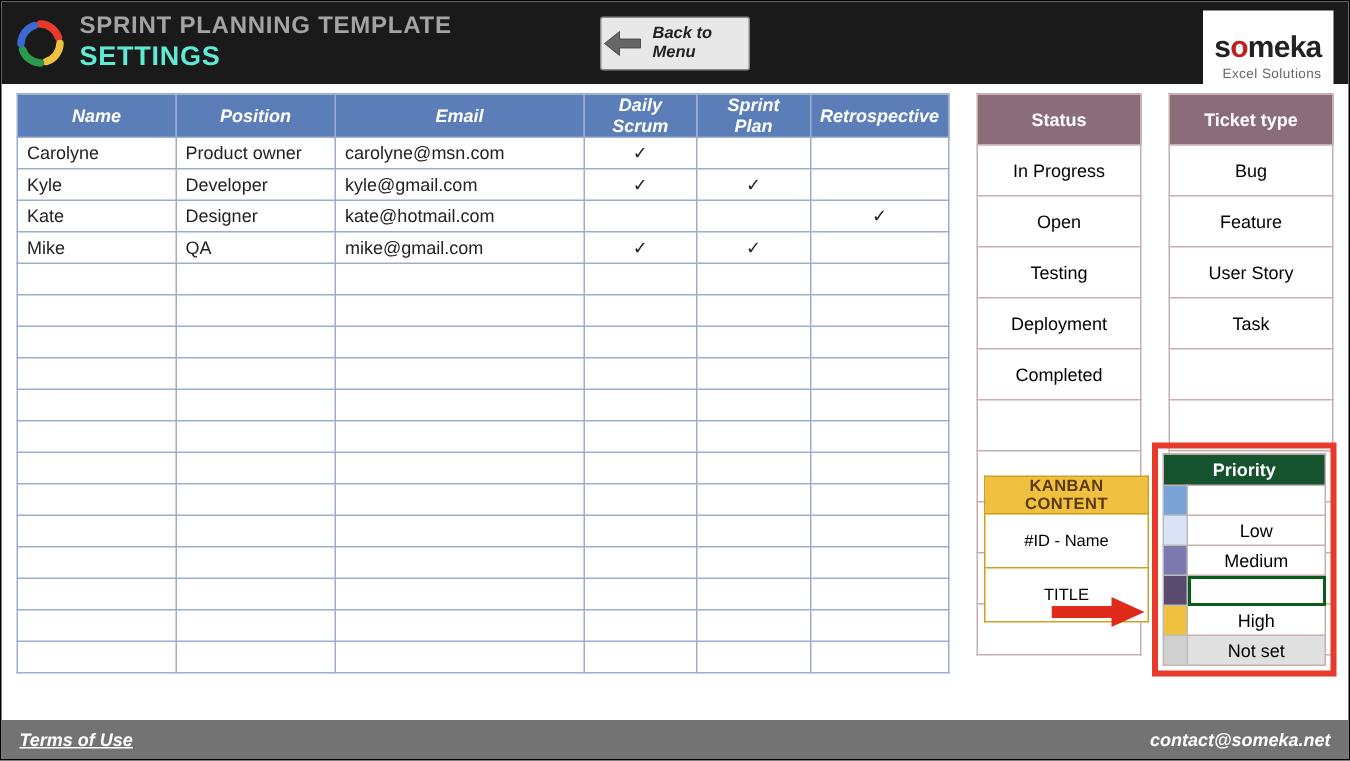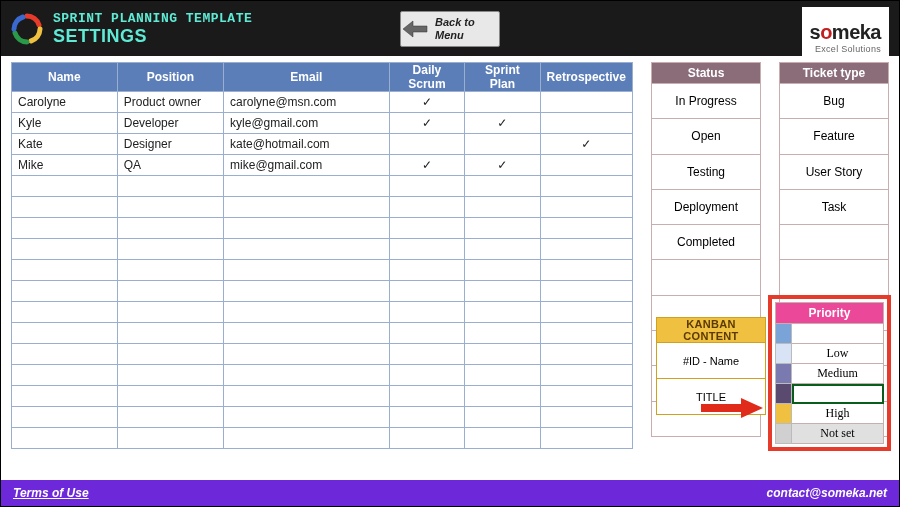--- a/index.html
+++ b/index.html
@@ -3,69 +3,69 @@
 <meta charset="utf-8">
 <style>
   * { box-sizing: border-box; margin: 0; padding: 0; }
   html, body { width: 900px; height: 507px; font-family: Arial, sans-serif; font-size: 12px; background: #fff; }
   body { border: 1px solid #000; position: relative; overflow: hidden; }
 
   .header { background: #1a1a1a; height: 55px; display: flex; align-items: center; padding: 0 10px; position: relative; }
   .logo-icon { width: 32px; height: 32px; margin-right: 10px; position: relative; }
   .logo-icon svg { width: 32px; height: 32px; }
   .title-block { display: flex; flex-direction: column; }
-  .title-main { color: #5eead4; font-weight: bold; font-size: 13px; letter-spacing: 0.5px; font-family: Liberation Mono, monospace; }
+  .title-main { color: #a3a3a3; font-weight: bold; font-size: 16px; letter-spacing: 0.5px; }
   .title-sub { color: #5eead4; font-weight: bold; font-size: 18px; letter-spacing: 0.5px; }
   .back-btn { position: absolute; left: 50%; top: 50%; transform: translate(-50%,-50%); background: #e8e8e8; border: 1px solid #888; border-radius: 2px; height: 36px; width: 100px; display: flex; align-items: center; justify-content: flex-start; gap: 6px; cursor: pointer; }
   .back-btn svg { width: 28px; height: 20px; }
   .back-btn-text { font-style: italic; font-weight: bold; font-size: 11px; color: #222; line-height: 1.1; text-align: left; }
   .brand { position: absolute; right: 10px; top: 6px; background: #fff; padding: 14px 8px 2px 8px; text-align: right; }
   .brand-name { font-size: 20px; font-weight: 600; color: #222; letter-spacing: -0.5px; }
   .brand-name .o1 { color: #c02020; }
   .brand-sub { font-size: 9px; color: #666; letter-spacing: 0.3px; }
 
   .content { padding: 6px 10px 0 10px; display: flex; gap: 18px; }
 
   .main-table { border-collapse: collapse; width: 626px; }
   .main-table th, .main-table td { border: 1px solid #9aaed0; height: 21px; padding: 0 6px; background: #fff; }
-  .main-table th { background: #5b7db8; color: #fff; font-weight: bold; text-align: center; font-size: 12px; }
+  .main-table th { background: #5b7db8; color: #fff; font-weight: bold; text-align: center; font-size: 12px; font-style: italic; }
   .main-table td { font-size: 12px; color: #222; }
   .main-table td.center { text-align: center; }
   .col-name { width: 110px; }
   .col-pos  { width: 110px; }
   .col-email{ width: 170px; }
   .col-ds   { width: 78px; text-align:center; }
   .col-sp   { width: 78px; text-align:center; }
   .col-re   { width: 80px; text-align:center; }
 
   .small-table { border-collapse: collapse; margin-bottom: 12px; }
-  .small-table th, .small-table td { border: 1px solid #c9aeb0; height: 21px; background: #fff; text-align: center; font-size: 12px; }
+  .small-table th, .small-table td { border: 1px solid #c9aeb0; height: 34px; background: #fff; text-align: center; font-size: 12px; }
   .small-table th { background: #8b6d7a; color: #fff; font-weight: bold; }
   .status-table { width: 110px; }
   .type-table   { width: 110px; }
 
   .side-row { display: flex; gap: 18px; }
 
   .kanban { width: 110px; border-collapse: collapse; border-radius: 25px; }
   .kanban th { background: #f0c040; color: #5a3a00; font-weight: bold; height: 21px; border: 1px solid #d0a020; font-size: 11px; letter-spacing: 0.3px; }
   .kanban td { background: #fff; border: 1px solid #d0a020; height: 36px; text-align: center; font-size: 11px; }
 
   .priority-wrap { border: 4px solid #e63a2a; padding: 3px; position: absolute; right: 8px; top: 294px; }
   .priority-table { border-collapse: collapse; }
-  .priority-table th { background: #ec4899; color: #fff; font-weight: bold; height: 21px; border: 1px solid #c9aeb0; text-align: center; font-size: 12px; }
-  .priority-table td { height: 20px; font-size: 12px; font-family: Liberation Serif, serif; }
+  .priority-table th { background: #14532d; color: #fff; font-weight: bold; height: 21px; border: 1px solid #c9aeb0; text-align: center; font-size: 12px; }
+  .priority-table td { height: 20px; font-size: 12px; }
   .priority-table .swatch { width: 16px; border: 1px solid #bbb; }
   .priority-table .plabel { width: 92px; border: 1px solid #c9aeb0; text-align: center; background: #fff; }
   .plabel.selected { outline: 2px solid #0a5c1a; outline-offset: -2px; }
   .plabel.notset { background: #e0e0e0; }
 
   .arrow { position: absolute; left: 700px; top: 395px; }
   .arrow svg { width: 62px; height: 24px; }
 
-  .footer { position: absolute; bottom: 0; left: 0; right: 0; background: #6d28d9; height: 26px; display: flex; align-items: center; justify-content: space-between; padding: 0 12px; }
+  .footer { position: absolute; bottom: 0; left: 0; right: 0; background: #737373; height: 26px; display: flex; align-items: center; justify-content: space-between; padding: 0 12px; }
   .footer a { color: #fff; font-style: italic; font-weight: bold; font-size: 12px; text-decoration: underline; }
   .footer .contact { color: #fff; font-style: italic; font-weight: bold; font-size: 12px; }
 
   .kanban-pos { position: absolute; left: 655px; top: 316px; }
 </style>
 </head>
 <body>
 
 <div class="header">
   <div class="logo-icon">

